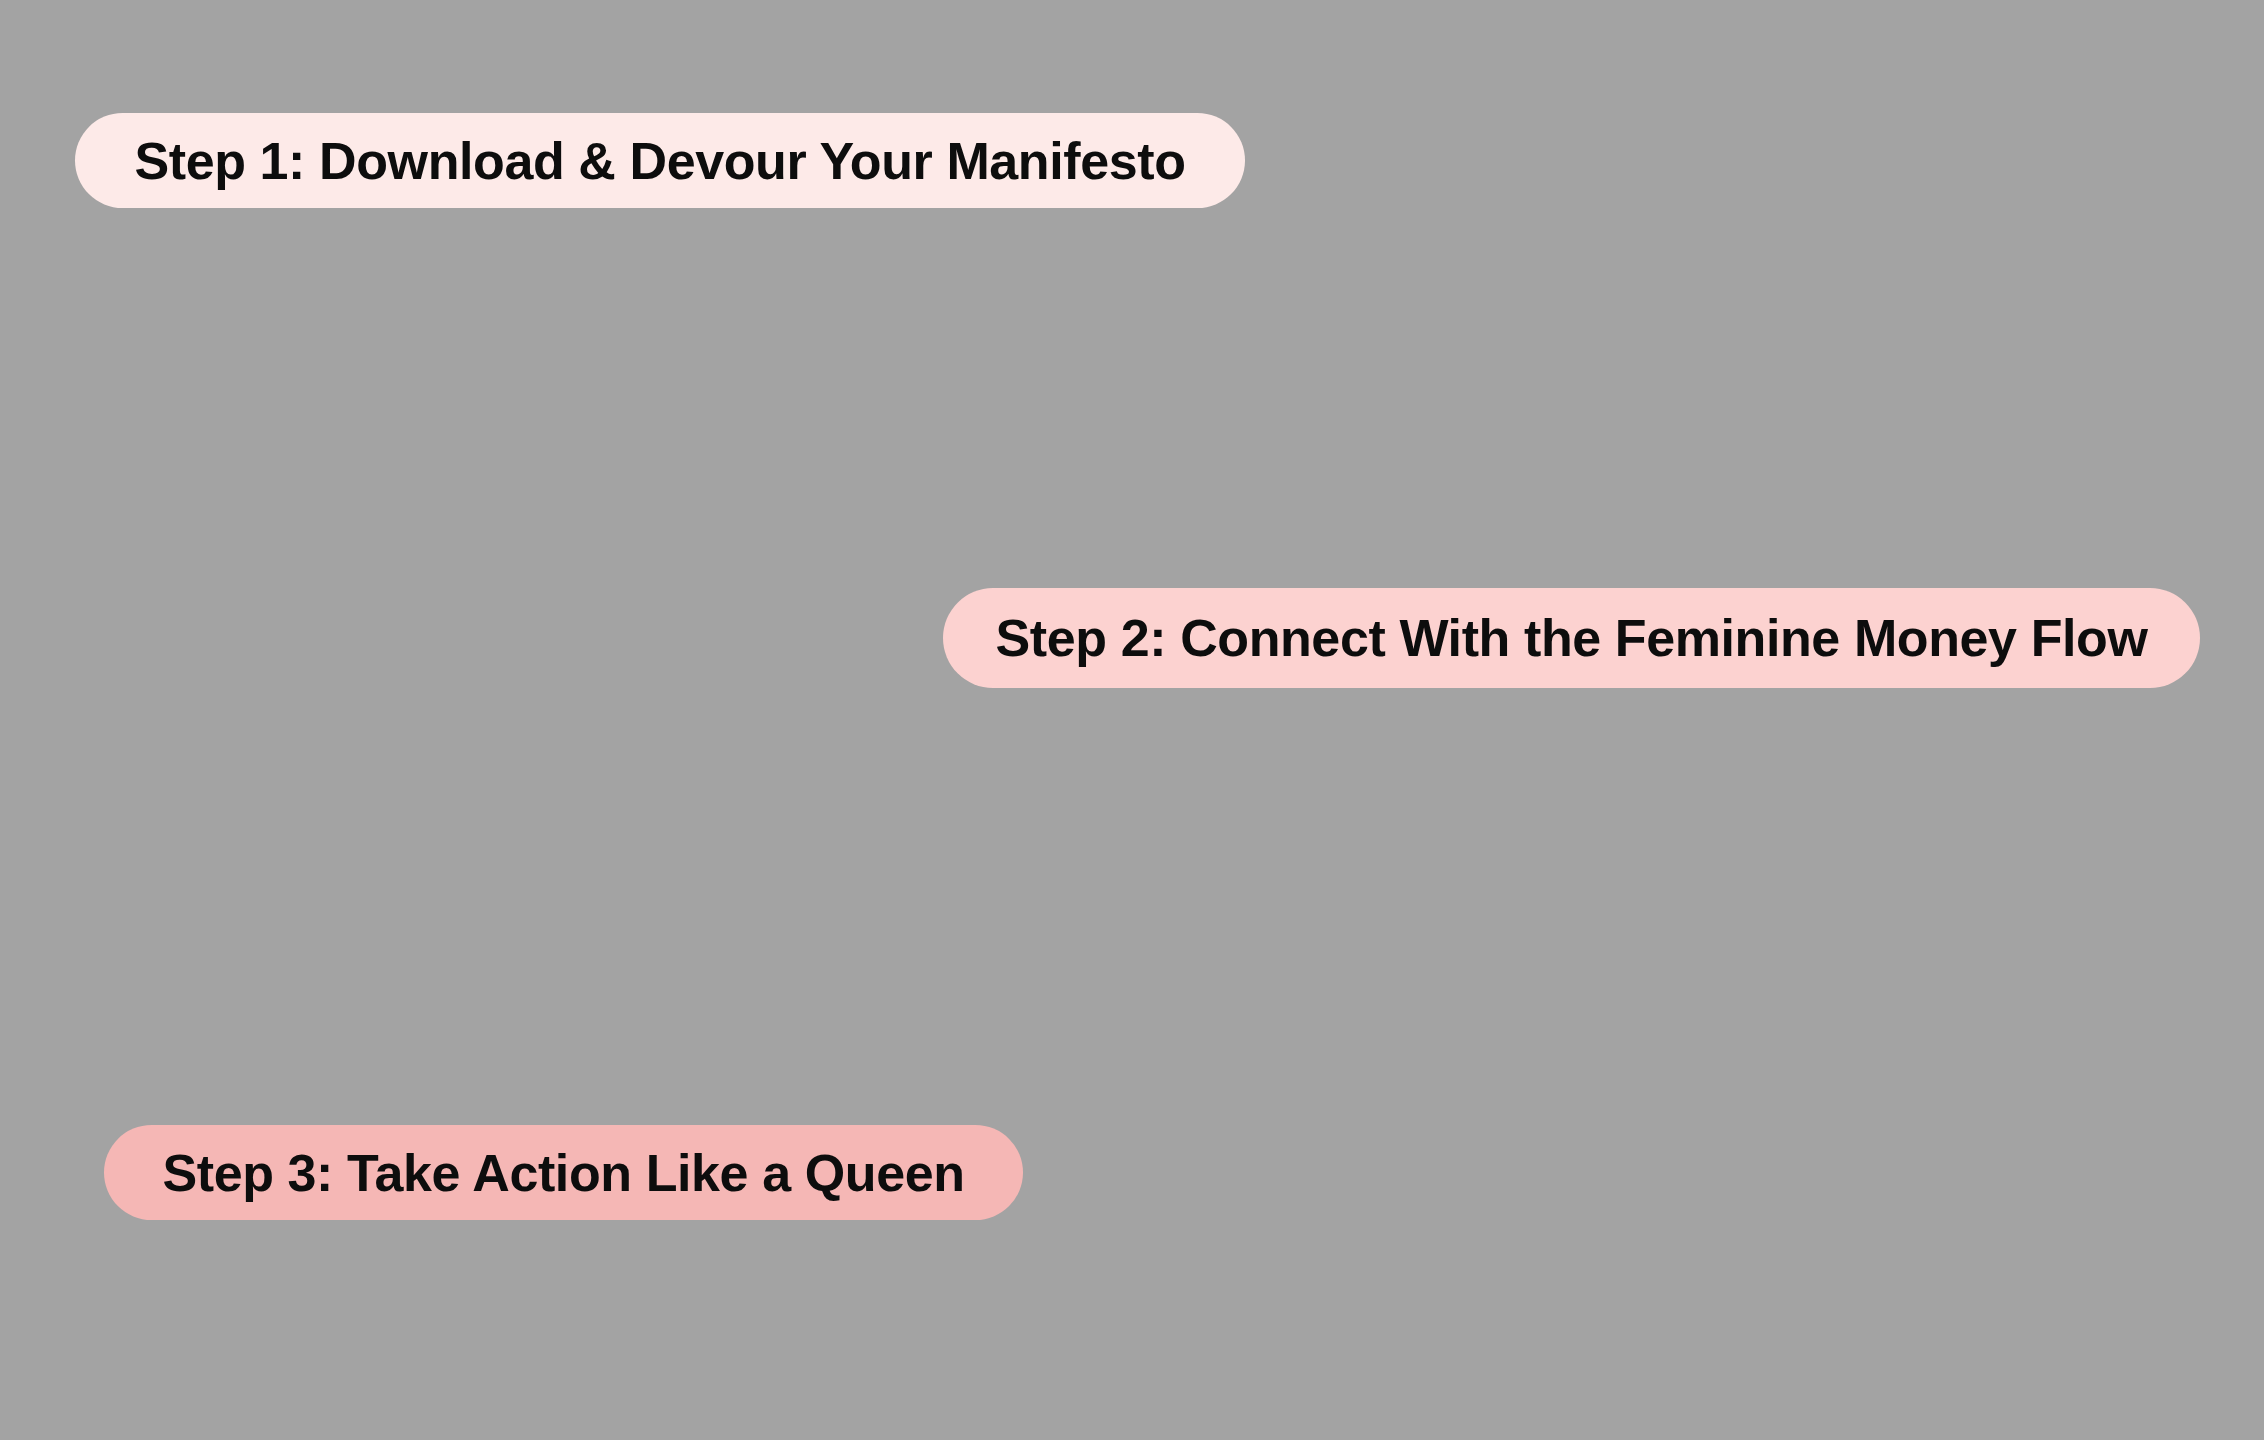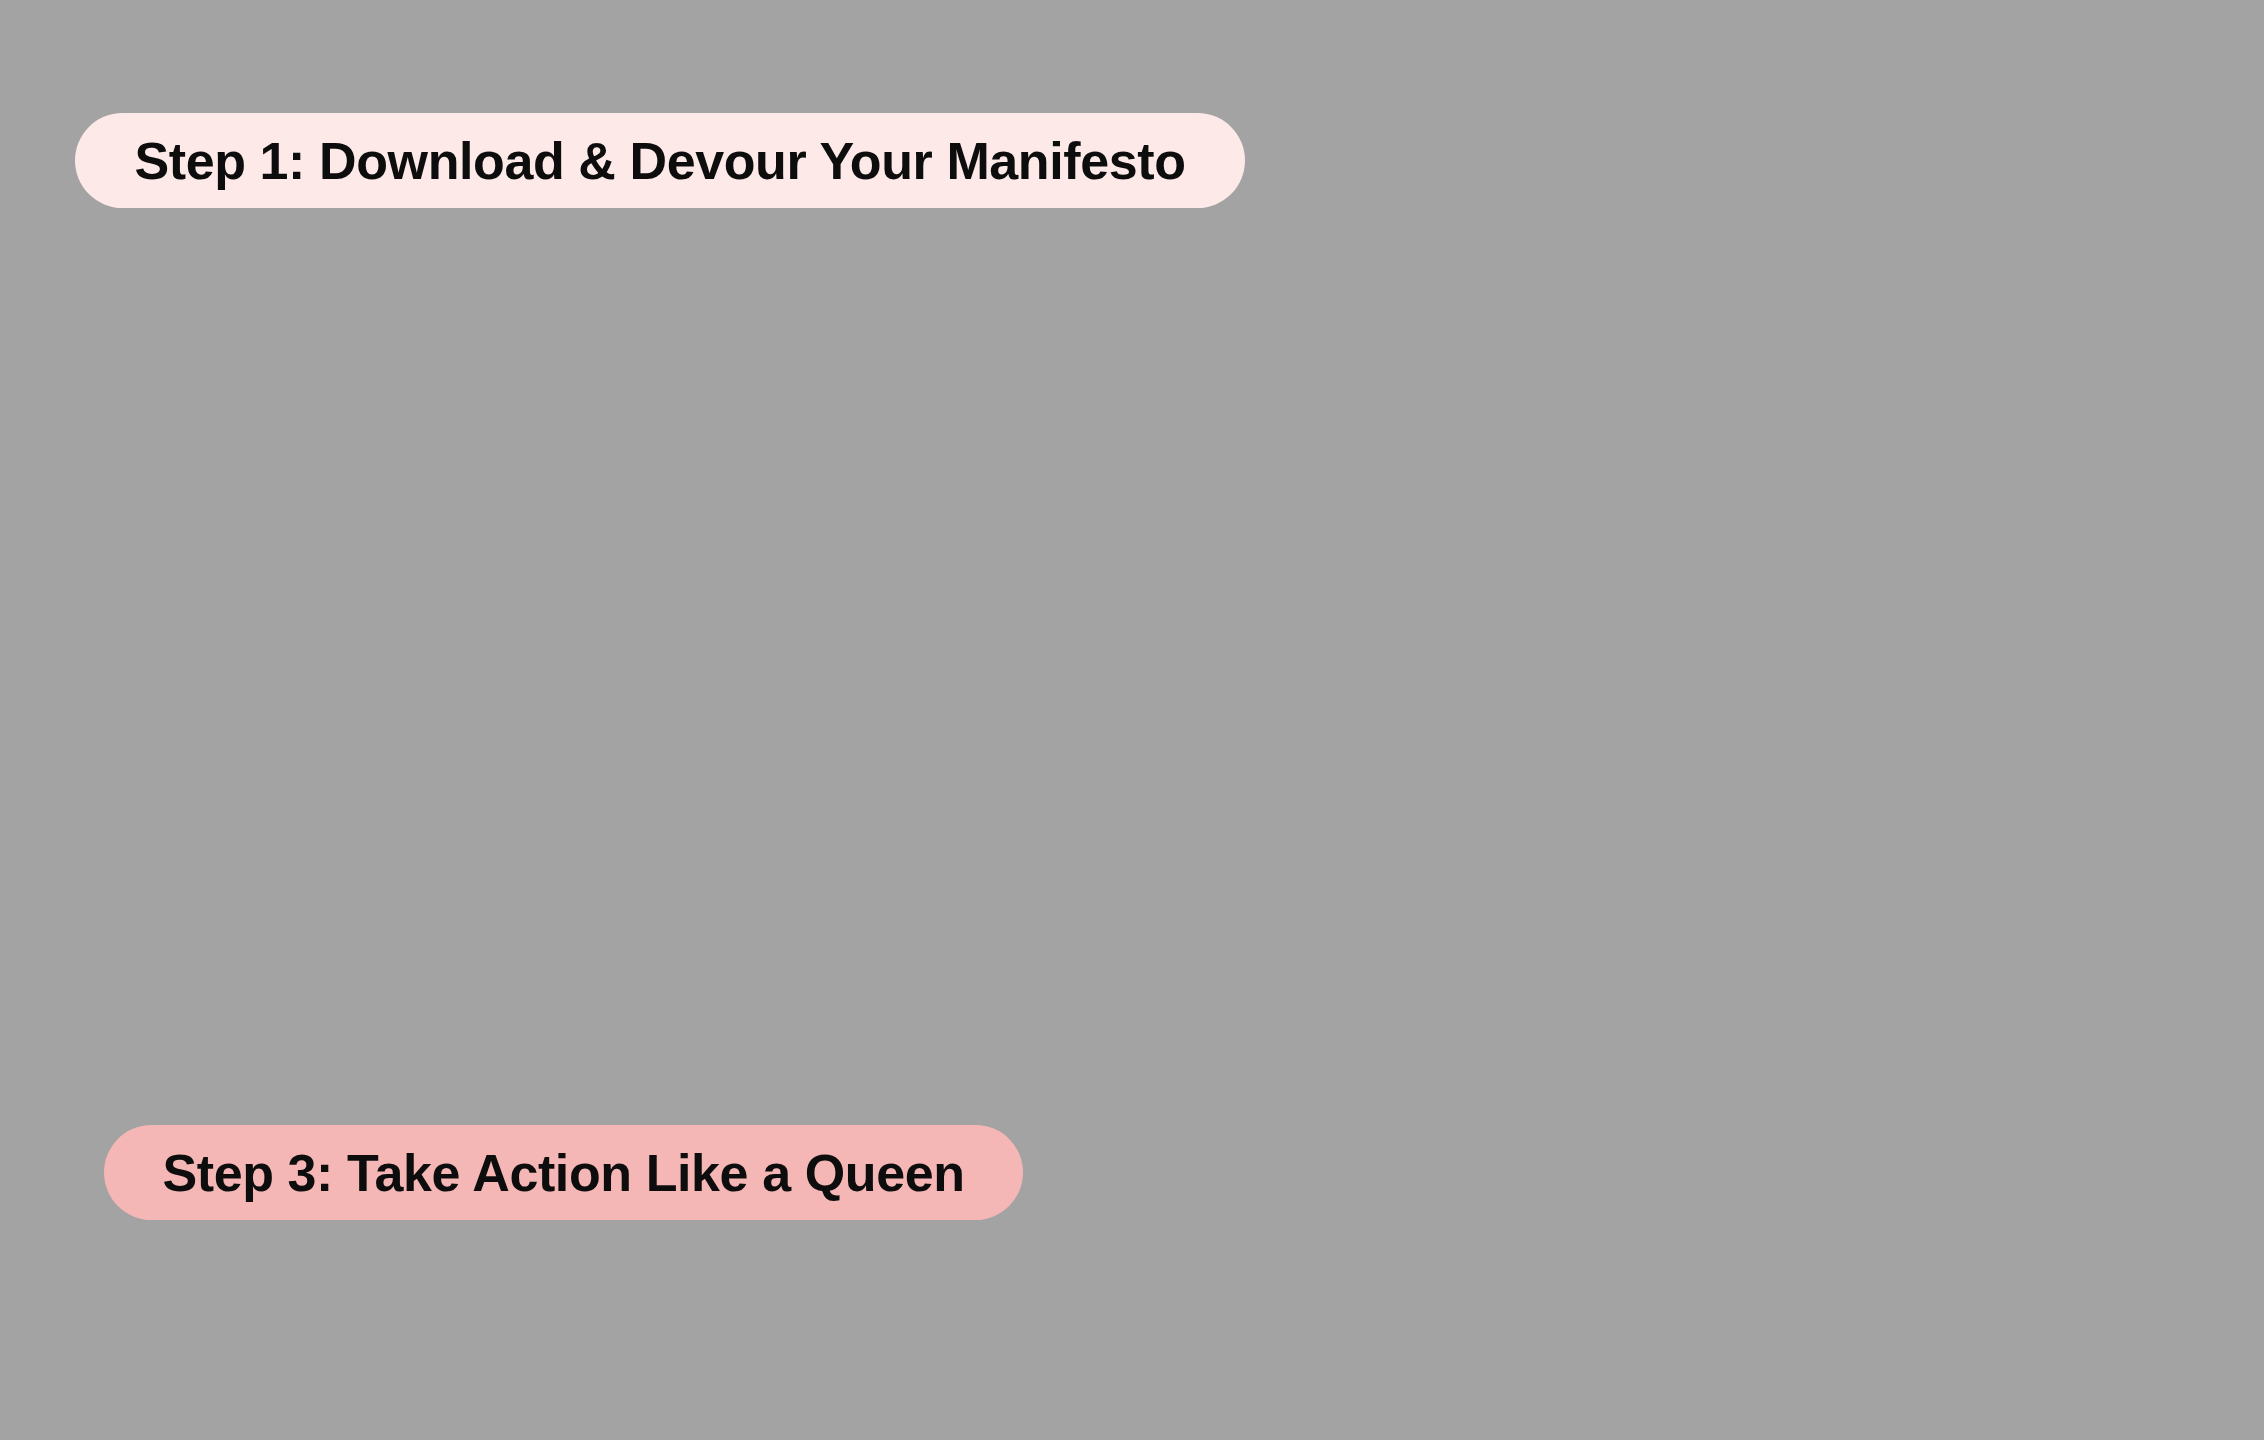--- a/index.html
+++ b/index.html
@@ -87,18 +87,21 @@
 </style>
 </head>
 <body style="background: rgb(0, 0, 0);">
 
 <div id="stage" style="background: #a3a3a3;">
 
   <div class="step-pill" id="pill-step-1" style="background: rgb(253, 234, 232);">
     <span class="step-pill-label" style="color: rgb(13, 13, 13);">Step 1: Download &amp; Devour Your Manifesto</span>
   </div>
 
+  <div class="step-pill" id="pill-step-2" style="background: rgb(252, 210, 208);">
+    <span class="step-pill-label" style="color: rgb(13, 13, 13);">Step 2: Connect With the Feminine Money Flow</span>
+  </div>
 
   <div class="step-pill" id="pill-step-3" style="background: rgb(245, 183, 181);">
     <span class="step-pill-label" style="color: rgb(13, 13, 13);">Step 3: Take Action Like a Queen</span>
   </div>
 
 </div>
 
 </body></html>

